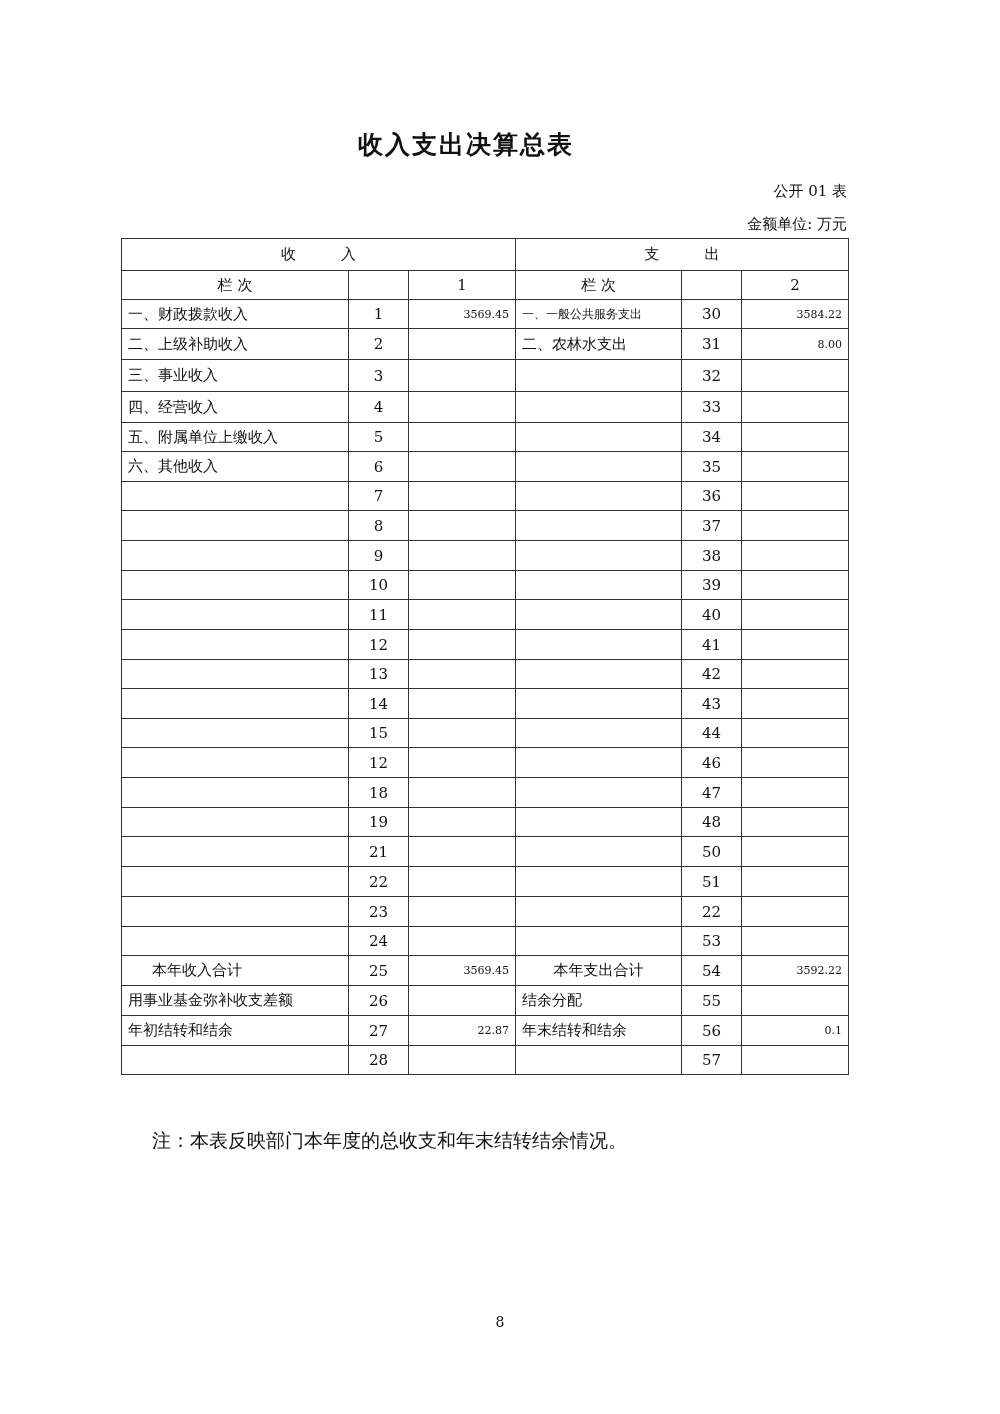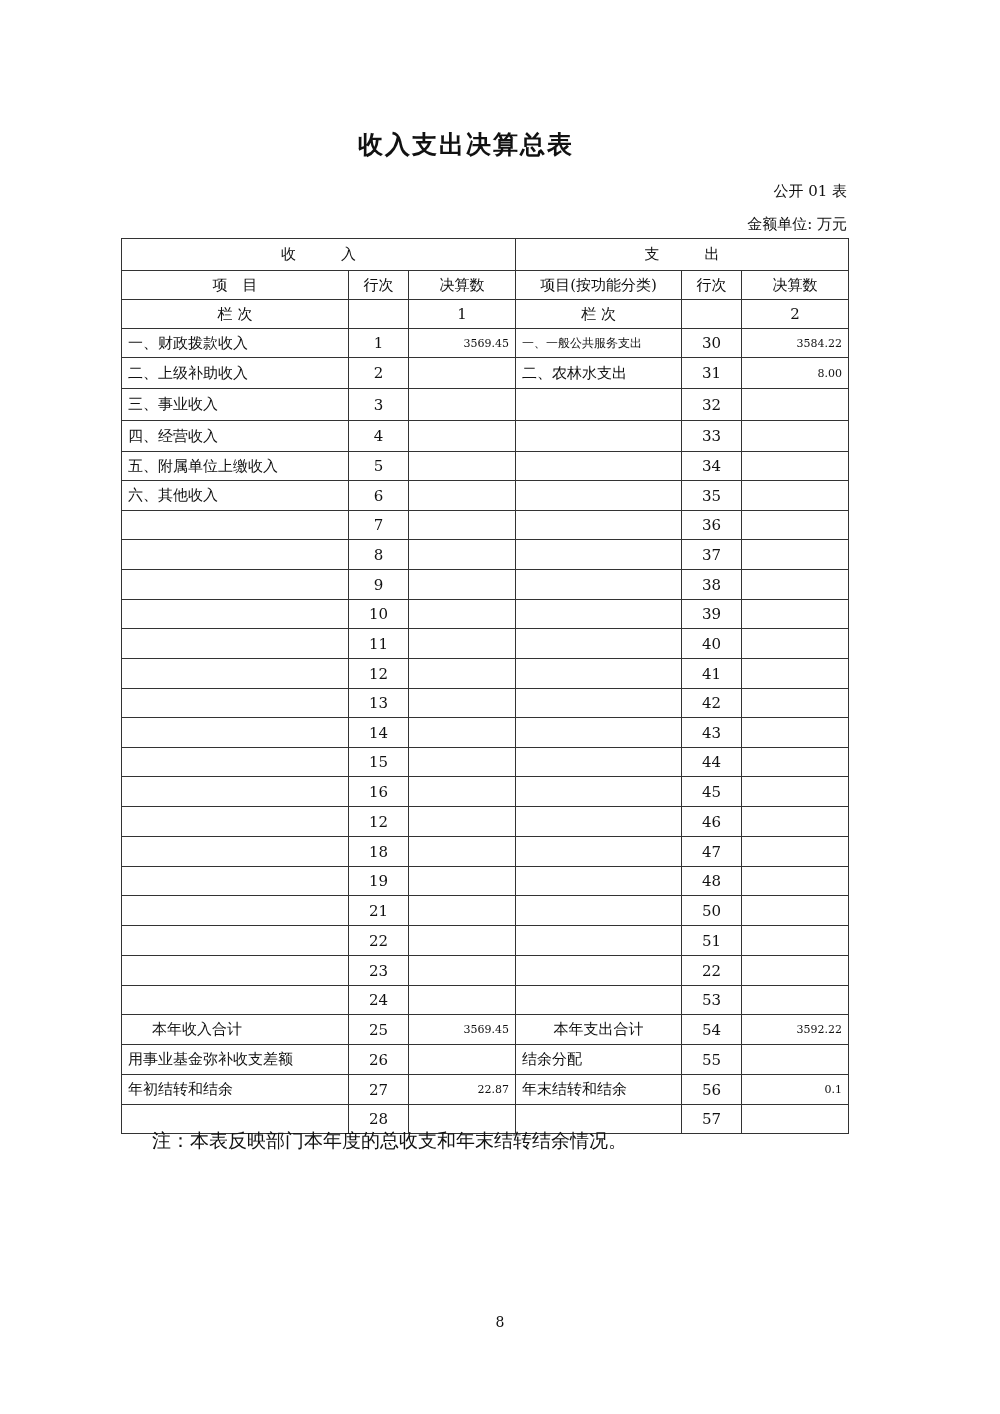--- a/index.html
+++ b/index.html
@@ -32,28 +32,20 @@
       <col style="width:107px">
     <col style="width:166px">
       <col style="width:60px">
       <col style="width:107px">
   </colgroup>
   <tbody id="tbody">
     <tr style="height:32px">
       <td colspan="3" class="c">收　　　入</td>
       <td colspan="3" class="c">支　　　出</td>
     </tr>
-    <tr style="height:28px">
-      <td class="c">项　目</td>
-      <td class="c">行次</td>
-      <td class="c">决算数</td>
-      <td class="c">项目(按功能分类)</td>
-      <td class="c">行次</td>
-      <td class="c">决算数</td>
-    </tr>
     <tr style="height:27px">
       <td class="c">栏 次</td>
       <td class="c"></td>
       <td class="c">1</td>
       <td class="c">栏 次</td>
       <td class="c"></td>
       <td class="c">2</td>
     </tr>
   <tr style="height: 27px; margin-left: 9px;">
         <td class="l">一、财政拨款收入</td>
@@ -170,28 +162,20 @@
       <tr style="height: 28px;">
         <td class="l"></td>
         <td class="c">15</td>
         <td class="r"></td>
         <td class="l"></td>
         <td class="c">44</td>
         <td class="r"></td>
       </tr>
       <tr style="height: 30px;">
         <td class="l"></td>
-        <td class="c">16</td>
-        <td class="r"></td>
-        <td class="l"></td>
-        <td class="c">45</td>
-        <td class="r"></td>
-      </tr>
-      <tr style="height: 30px;">
-        <td class="l"></td>
         <td class="c">12</td>
         <td class="r"></td>
         <td class="l"></td>
         <td class="c">46</td>
         <td class="r"></td>
       </tr>
       <tr style="height: 30px;">
         <td class="l"></td>
         <td class="c">18</td>
         <td class="r"></td>

